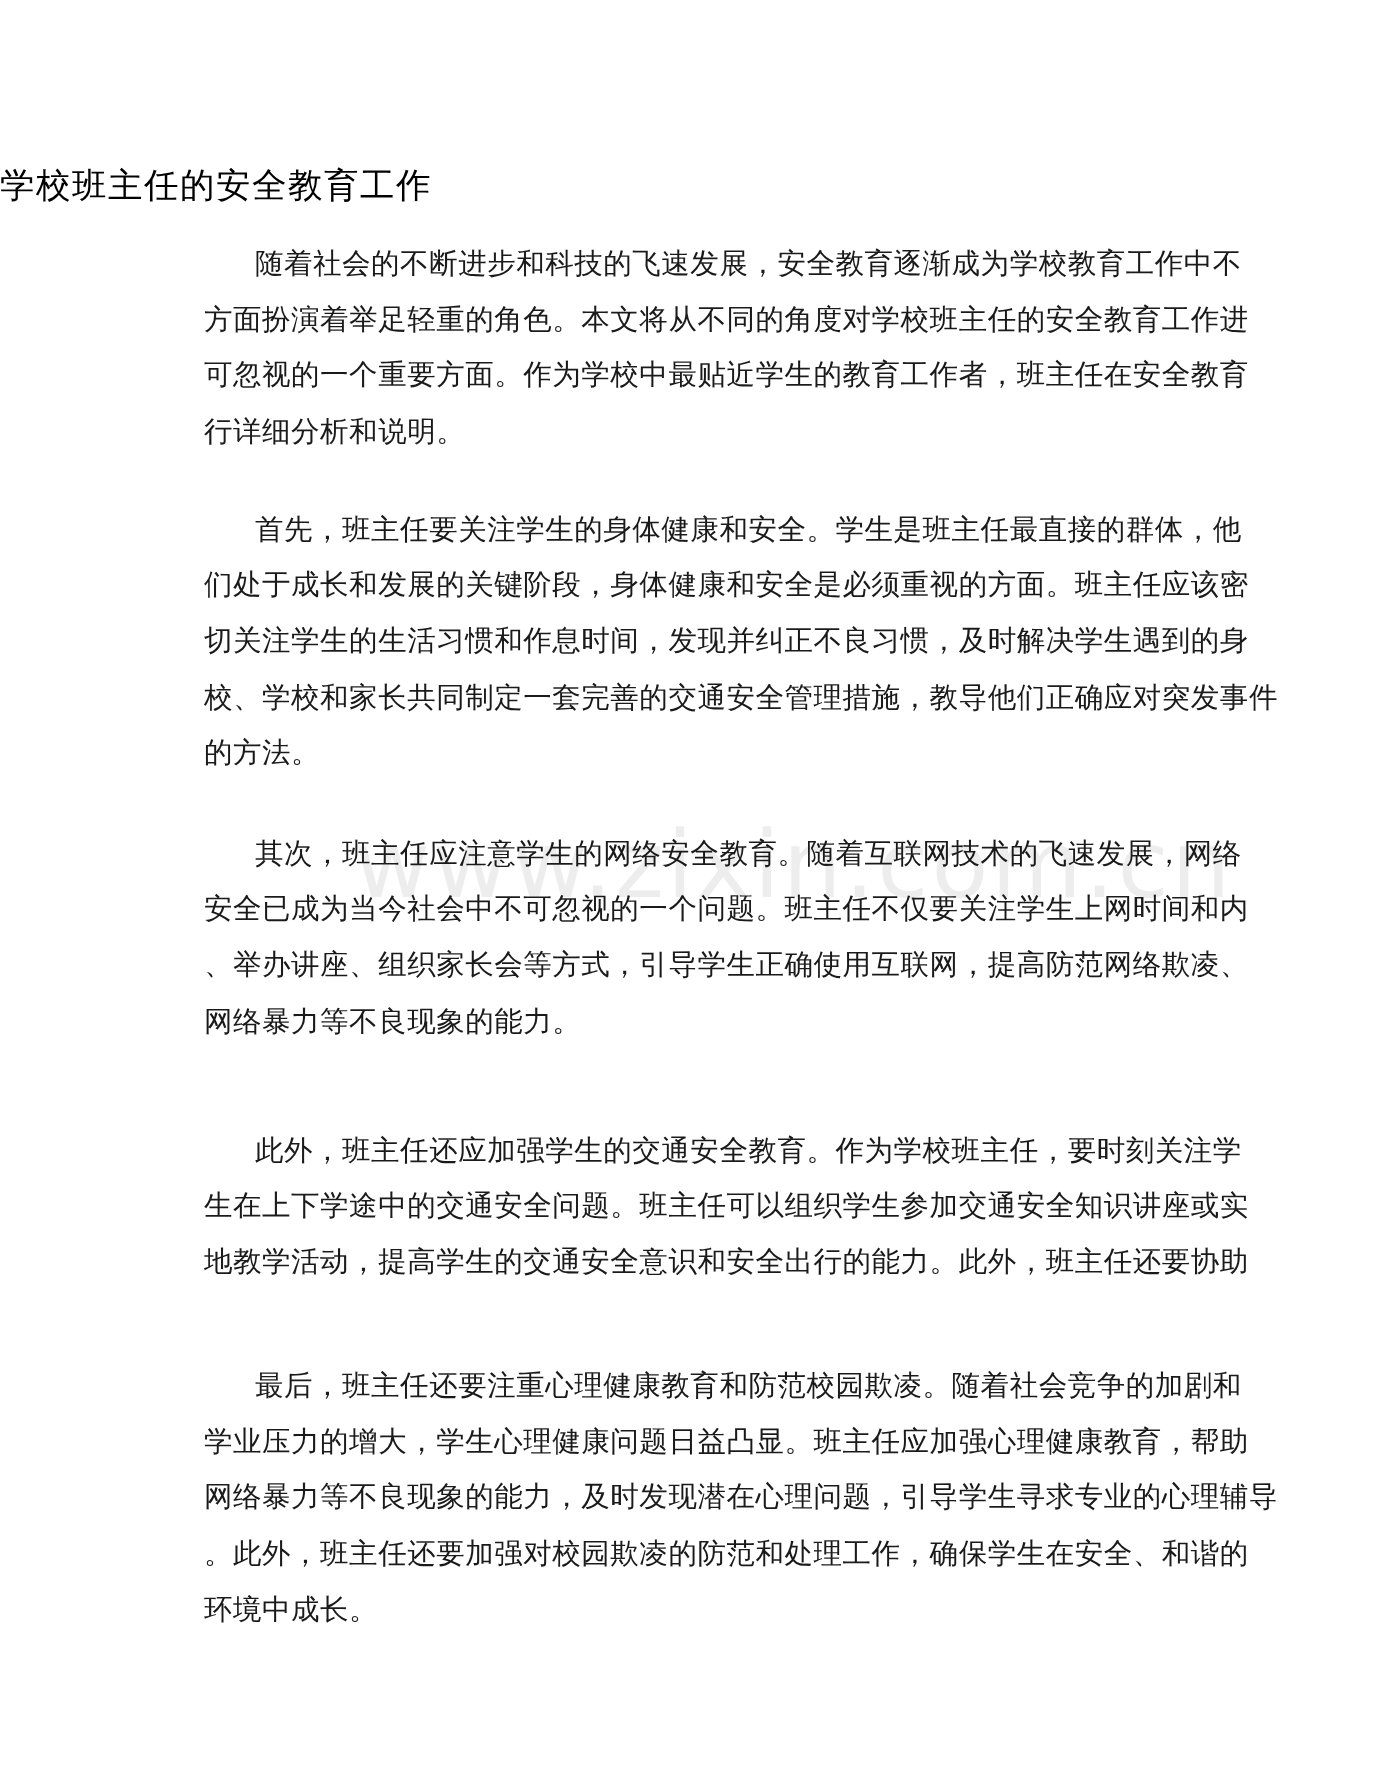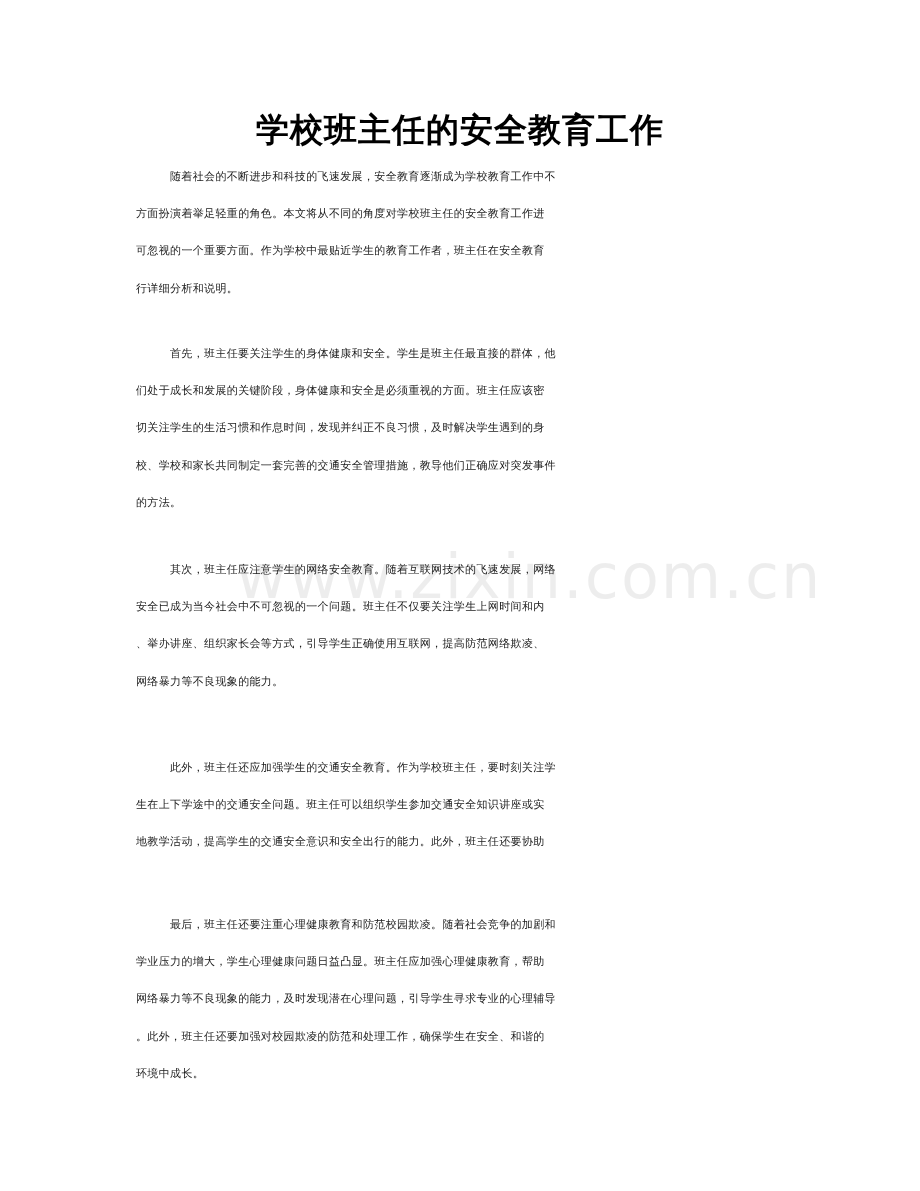--- a/index.html
+++ b/index.html
@@ -1,23 +1,23 @@
 <!DOCTYPE html>
 <html><head>
   <meta charset="utf-8">
   <style>
     html, body { margin: 0; padding: 0; background: #ffffff; }
     body { width: 920px; height: 1191px; position: relative; overflow: hidden;
            font-family: "DejaVu Serif", "Liberation Serif", serif; color: #111; }
     .page { position: absolute; left: 0; top: 0; width: 920px; height: 1191px; background: #fff; }
-    .title { position: absolute; top: 108px; left: 0; width: 920px; text-align: center;
-             font-family: "DejaVu Sans", "Liberation Sans", sans-serif; font-weight: bold;
-             font-size: 33px; letter-spacing: 1px; color: #000; }
+    .title { position: absolute; top: 108px; left: 0; width: 920px; text-align: left;
+             font-family: "DejaVu Sans", "Liberation Sans", sans-serif; font-weight: normal;
+             font-size: 23px; letter-spacing: 1px; color: #000; }
     .para { position: absolute; left: 136px; width: 650px; }
-    .line { height: 37.2px; line-height: 37.2px; font-size: 11px; white-space: nowrap;
+    .line { height: 37.2px; line-height: 37.2px; font-size: 19px; white-space: nowrap;
             letter-spacing: 0.35px; color: #1a1a1a; }
     .line.first { padding-left: 34px; }
     .watermark { position: absolute; top: 540px; left: 236px; font-family: "DejaVu Sans", sans-serif;
                  font-size: 62px; color: rgba(0,0,0,0.07); letter-spacing: 2px; pointer-events: none; }
   </style>
 </head>
 <body>
 
 <div class="page">
   <div class="watermark">www.zixin.com.cn</div>

